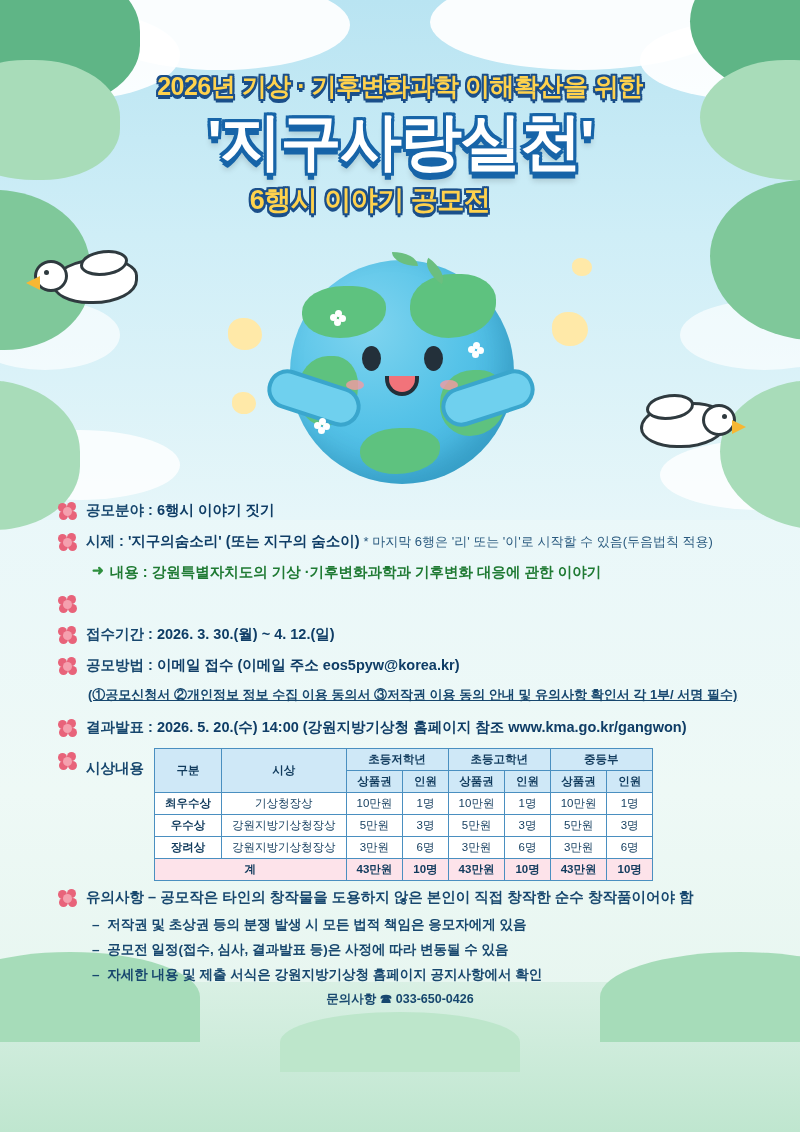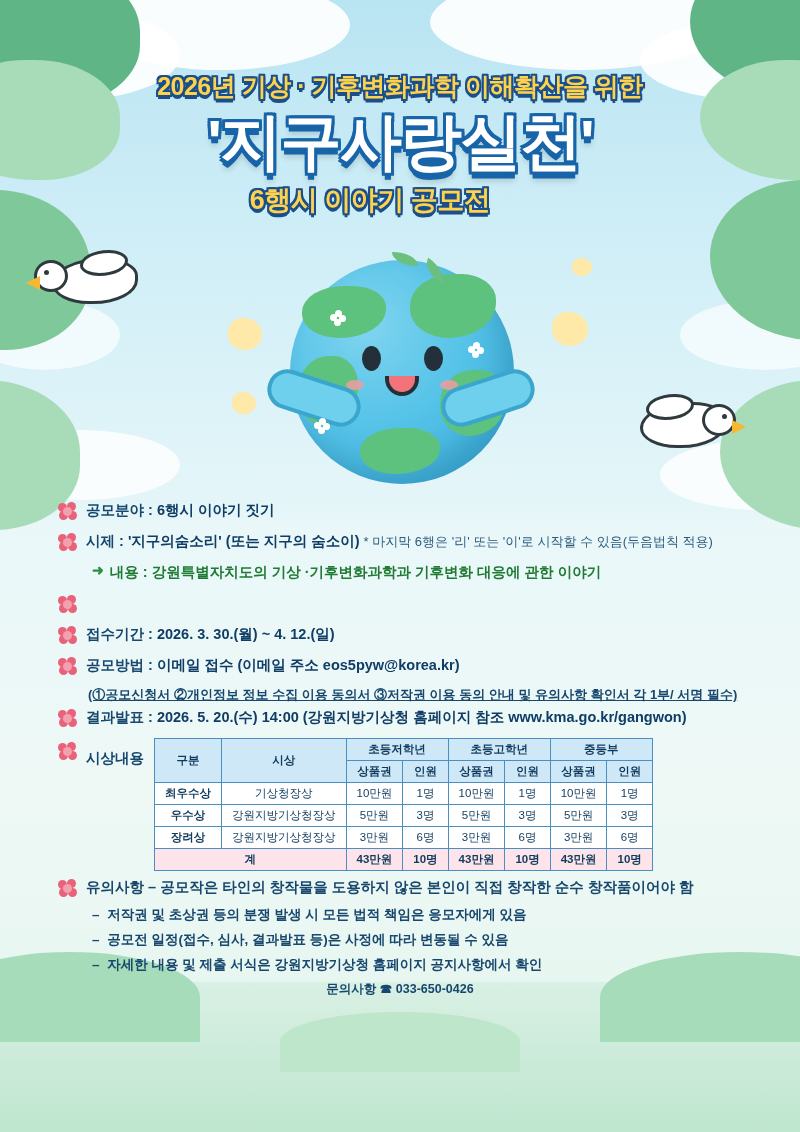--- a/index.html
+++ b/index.html
@@ -147,21 +147,21 @@
   .bullet i:nth-child(5){left:5px;top:5px;background:#f5a0ae;}
   .line { font-size:14.5px; color:#17476e; line-height:1.5; font-weight:bold; }
   .line .val { color:#0f3d66; }
   .note { font-weight:normal; color:#2a5a7f; font-size:13px; }
   .sub-row {
     display:flex; align-items:flex-start; padding:0 46px 0 92px; margin-bottom:9px;
   }
   .arrow { color:#2e8f3e; font-weight:bold; margin-right:6px; font-size:14px; }
   .sub-row .line { color:#1f7a33; }
   .underline-row {
-    padding:0 46px 0 88px; margin-bottom:3px;
+    padding:0 46px 0 88px; margin-bottom:13px;
     font-size:13px; color:#17476e; text-decoration:underline; font-weight:bold;
   }
 
   
   .table-row { display:flex; padding:0 30px 0 58px; margin-bottom:6px; }
   table {
     border-collapse:collapse; margin-left:10px; background:#fff;
     font-size:11.5px; color:#103a5c;
   }
   table th, table td {

